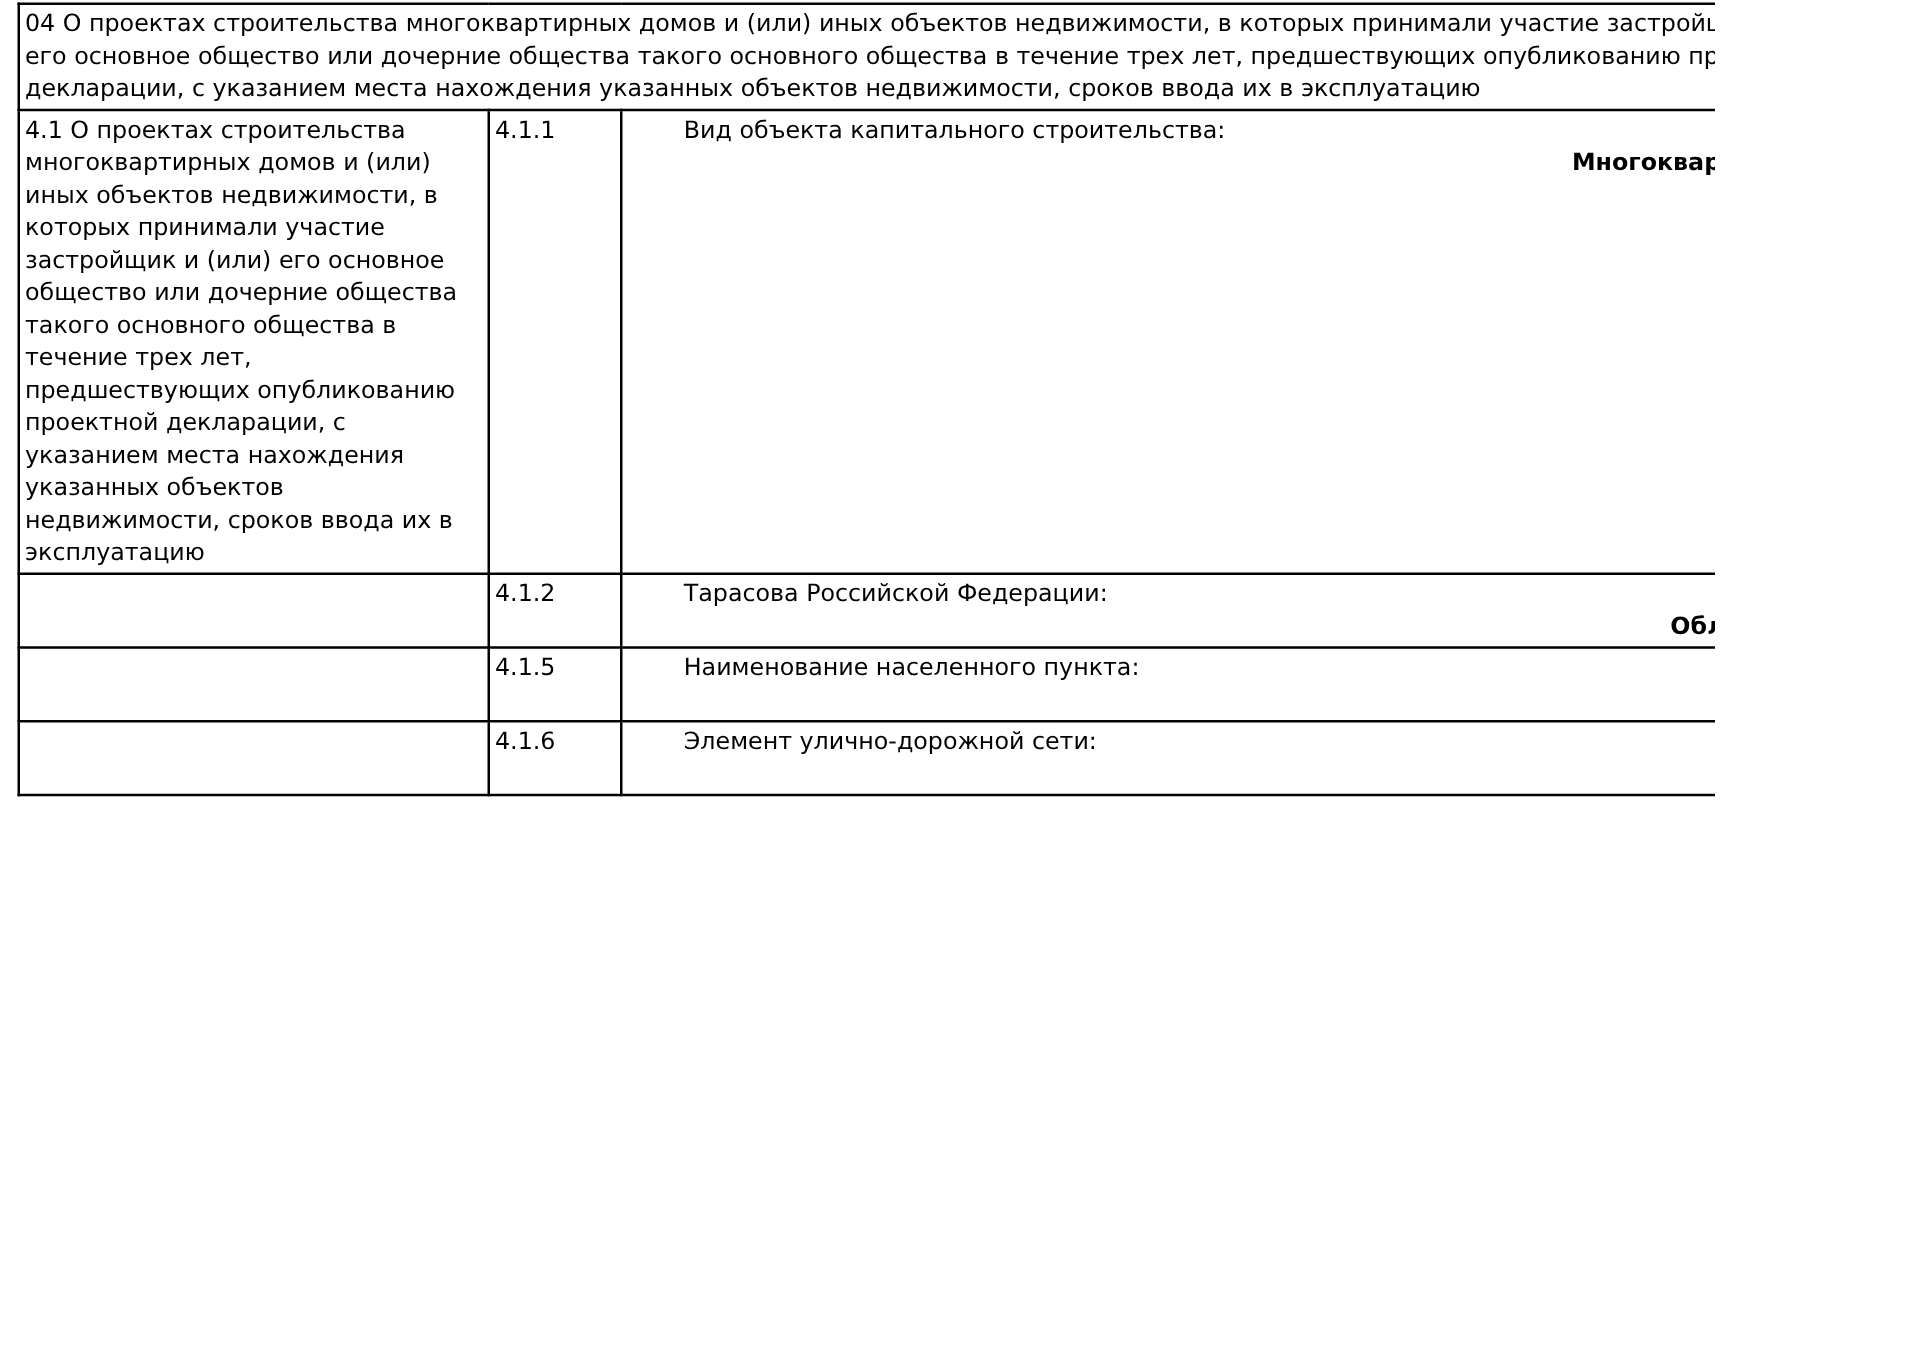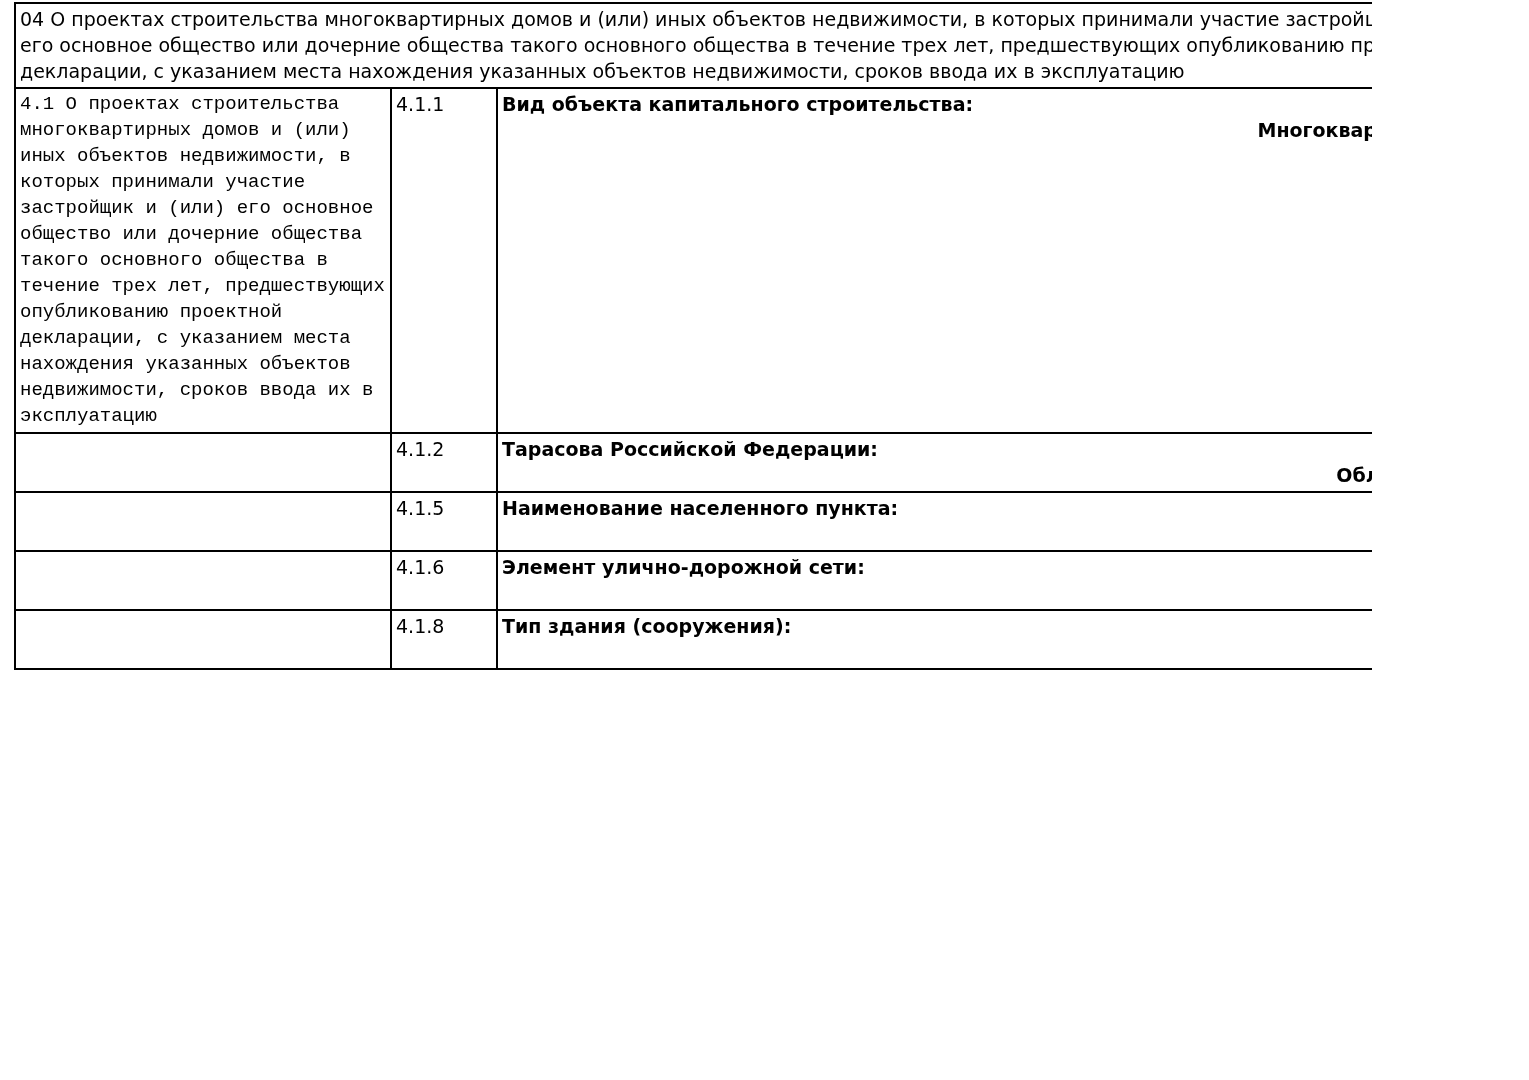--- a/index.html
+++ b/index.html
@@ -30,30 +30,30 @@
     vertical-align: top;
     word-wrap: break-word;
   }
   td.header-cell {
     font-size: 20px;
     line-height: 27px;
     padding: 3px 6px 5px 4px;
   }
   td.section-cell {
     vertical-align: top;
-    font-family: Liberation Mono, monospace;
   }
   td.code-cell {
     vertical-align: middle;
   }
   td.content-cell {
     vertical-align: middle;
   }
   .field-label {
-    font-weight: bold;
+    font-weight: normal;
+    margin-left: 45px;
   }
   .field-value {
     font-weight: normal;
     text-align: right;
   }
   .value-bold {
     font-weight: bold;
   }
 </style>
 </head>
@@ -97,23 +97,15 @@
     </td>
   </tr>
         <tr>
     <td class="section-cell"></td>
     <td class="code-cell">4.1.6</td>
     <td class="content-cell">
       <div class="field-label">Элемент улично-дорожной сети:</div>
       <div class="field-value"><span class="value-prefix"></span><span class="value-bold">Улица</span></div>
     </td>
   </tr>
-        <tr>
-    <td class="section-cell"></td>
-    <td class="code-cell">4.1.8</td>
-    <td class="content-cell">
-      <div class="field-label">Тип здания (сооружения):</div>
-      <div class="field-value"><span class="value-prefix">Дом: </span><span class="value-bold">2</span></div>
-    </td>
-  </tr>
       </tbody>
   </table>
 </div>
 
 </body></html>

